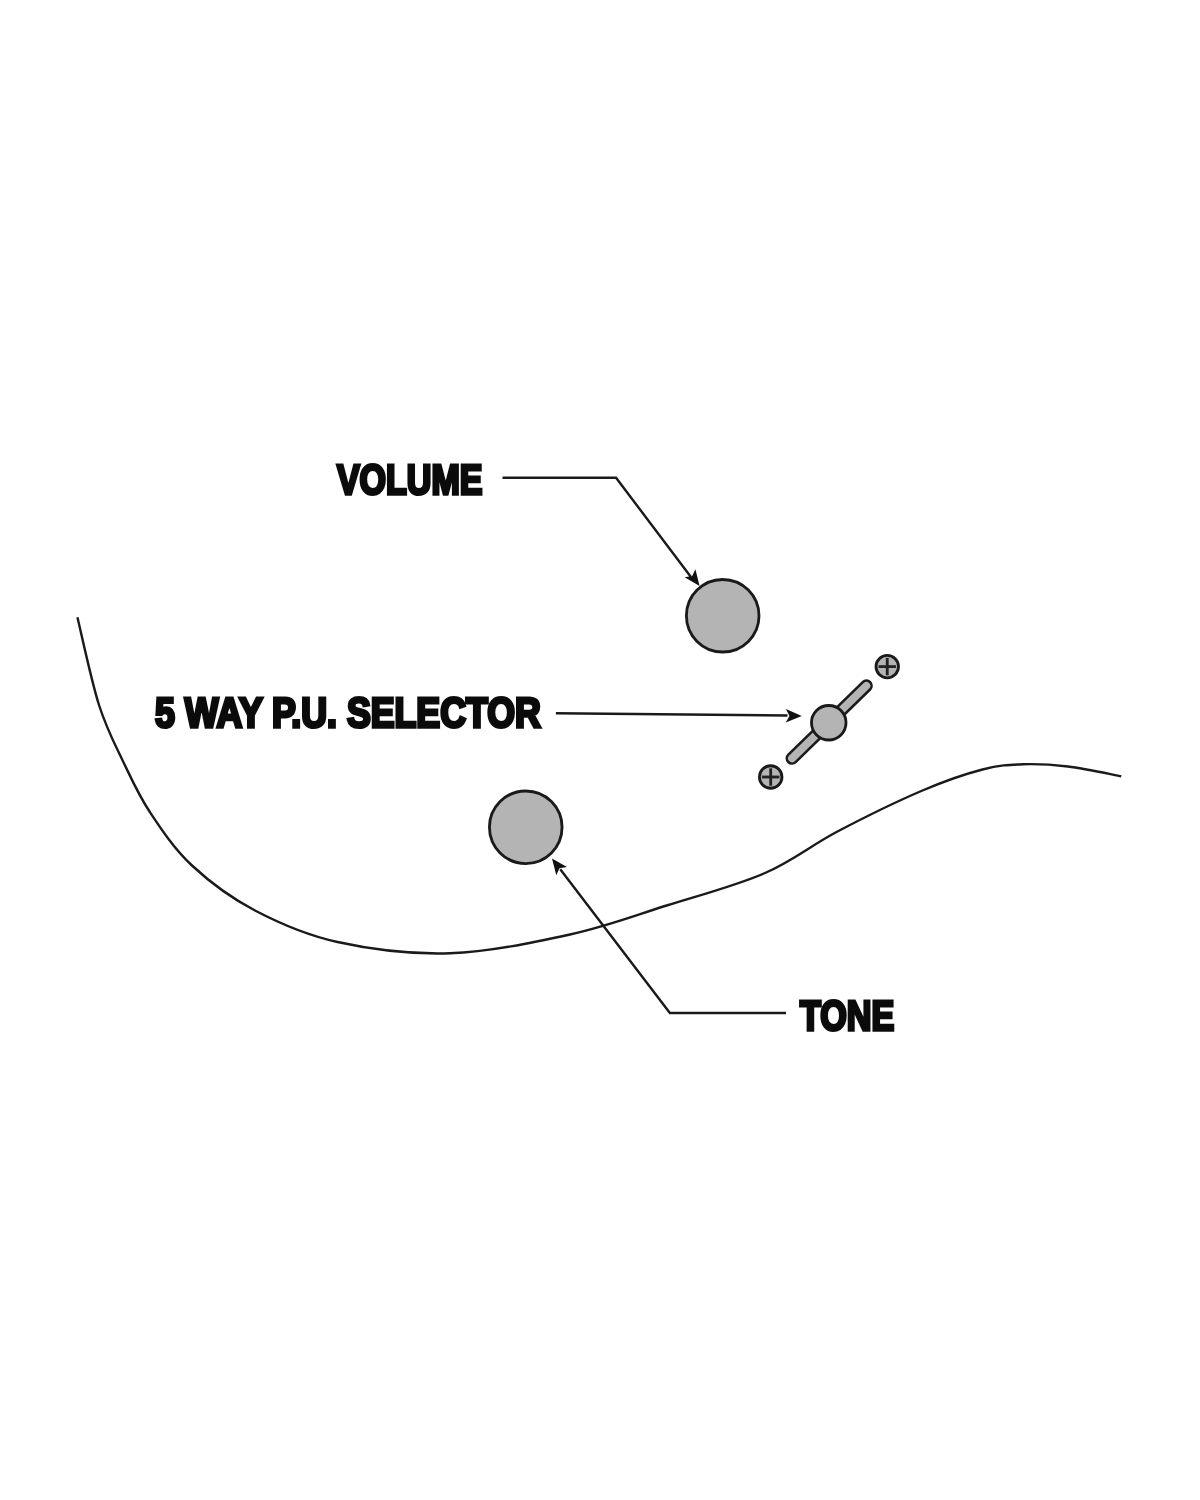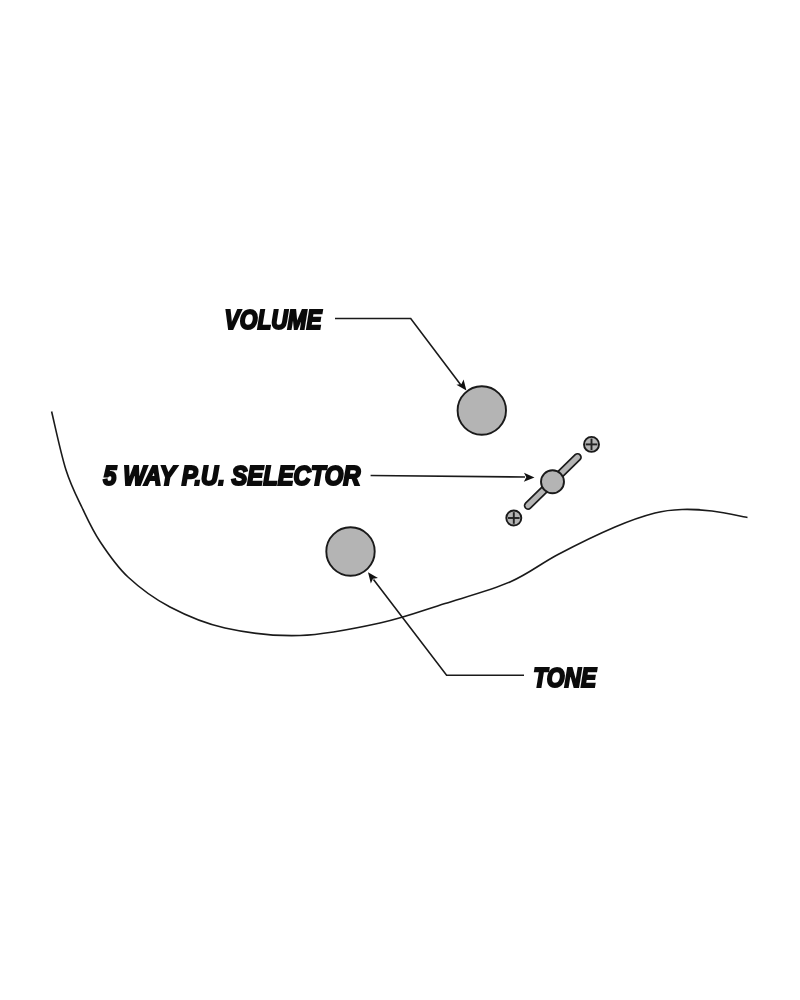--- a/index.html
+++ b/index.html
@@ -1,16 +1,16 @@
 <!DOCTYPE html>
 <html><head>
 <meta charset="utf-8">
 <style>
 html,body{margin:0;padding:0;background:#ffffff;}
-#stage{position:relative;width:800px;height:717px;background:#ffffff;overflow:hidden;font-style:italic;}
+#stage{position:relative;width:800px;height:717px;background:#ffffff;overflow:hidden;}
 svg{position:absolute;left:0;top:0;}
 </style>
 </head>
 <body>
 <div id="stage">
 <svg width="800" height="1000" viewBox="0 0 800 1000">
 
   <path d="M 51.6 411.5 C 54.0 421.2 60.9 454.0 66.0 470.0 C 71.1 486.0 76.3 495.6 82.0 507.5 C 87.7 519.4 92.3 529.9 100.0 541.5 C 107.7 553.1 116.3 566.1 128.0 577.0 C 139.7 587.9 153.8 598.5 170.0 607.0 C 186.2 615.5 203.3 623.2 225.0 628.0 C 246.7 632.8 274.2 636.3 300.0 635.5 C 325.8 634.7 355.8 628.3 380.0 623.0 C 404.2 617.7 423.3 610.3 445.0 603.5 C 466.7 596.7 491.2 590.2 510.0 582.0 C 528.8 573.8 540.5 563.7 558.0 554.5 C 575.5 545.3 598.8 533.9 615.0 527.0 C 631.2 520.1 643.8 515.9 655.0 513.0 C 666.2 510.1 672.5 509.8 682.0 509.5 C 691.5 509.2 701.1 509.7 712.0 511.0 C 722.9 512.3 741.6 516.4 747.5 517.5" fill="none" stroke="#1a1a1a" stroke-width="1.6"></path>
 
   <path d="M 335 318.5 L 410.7 318.5 L 460.5 384.5" fill="none" stroke="#1a1a1a" stroke-width="1.6"></path>

